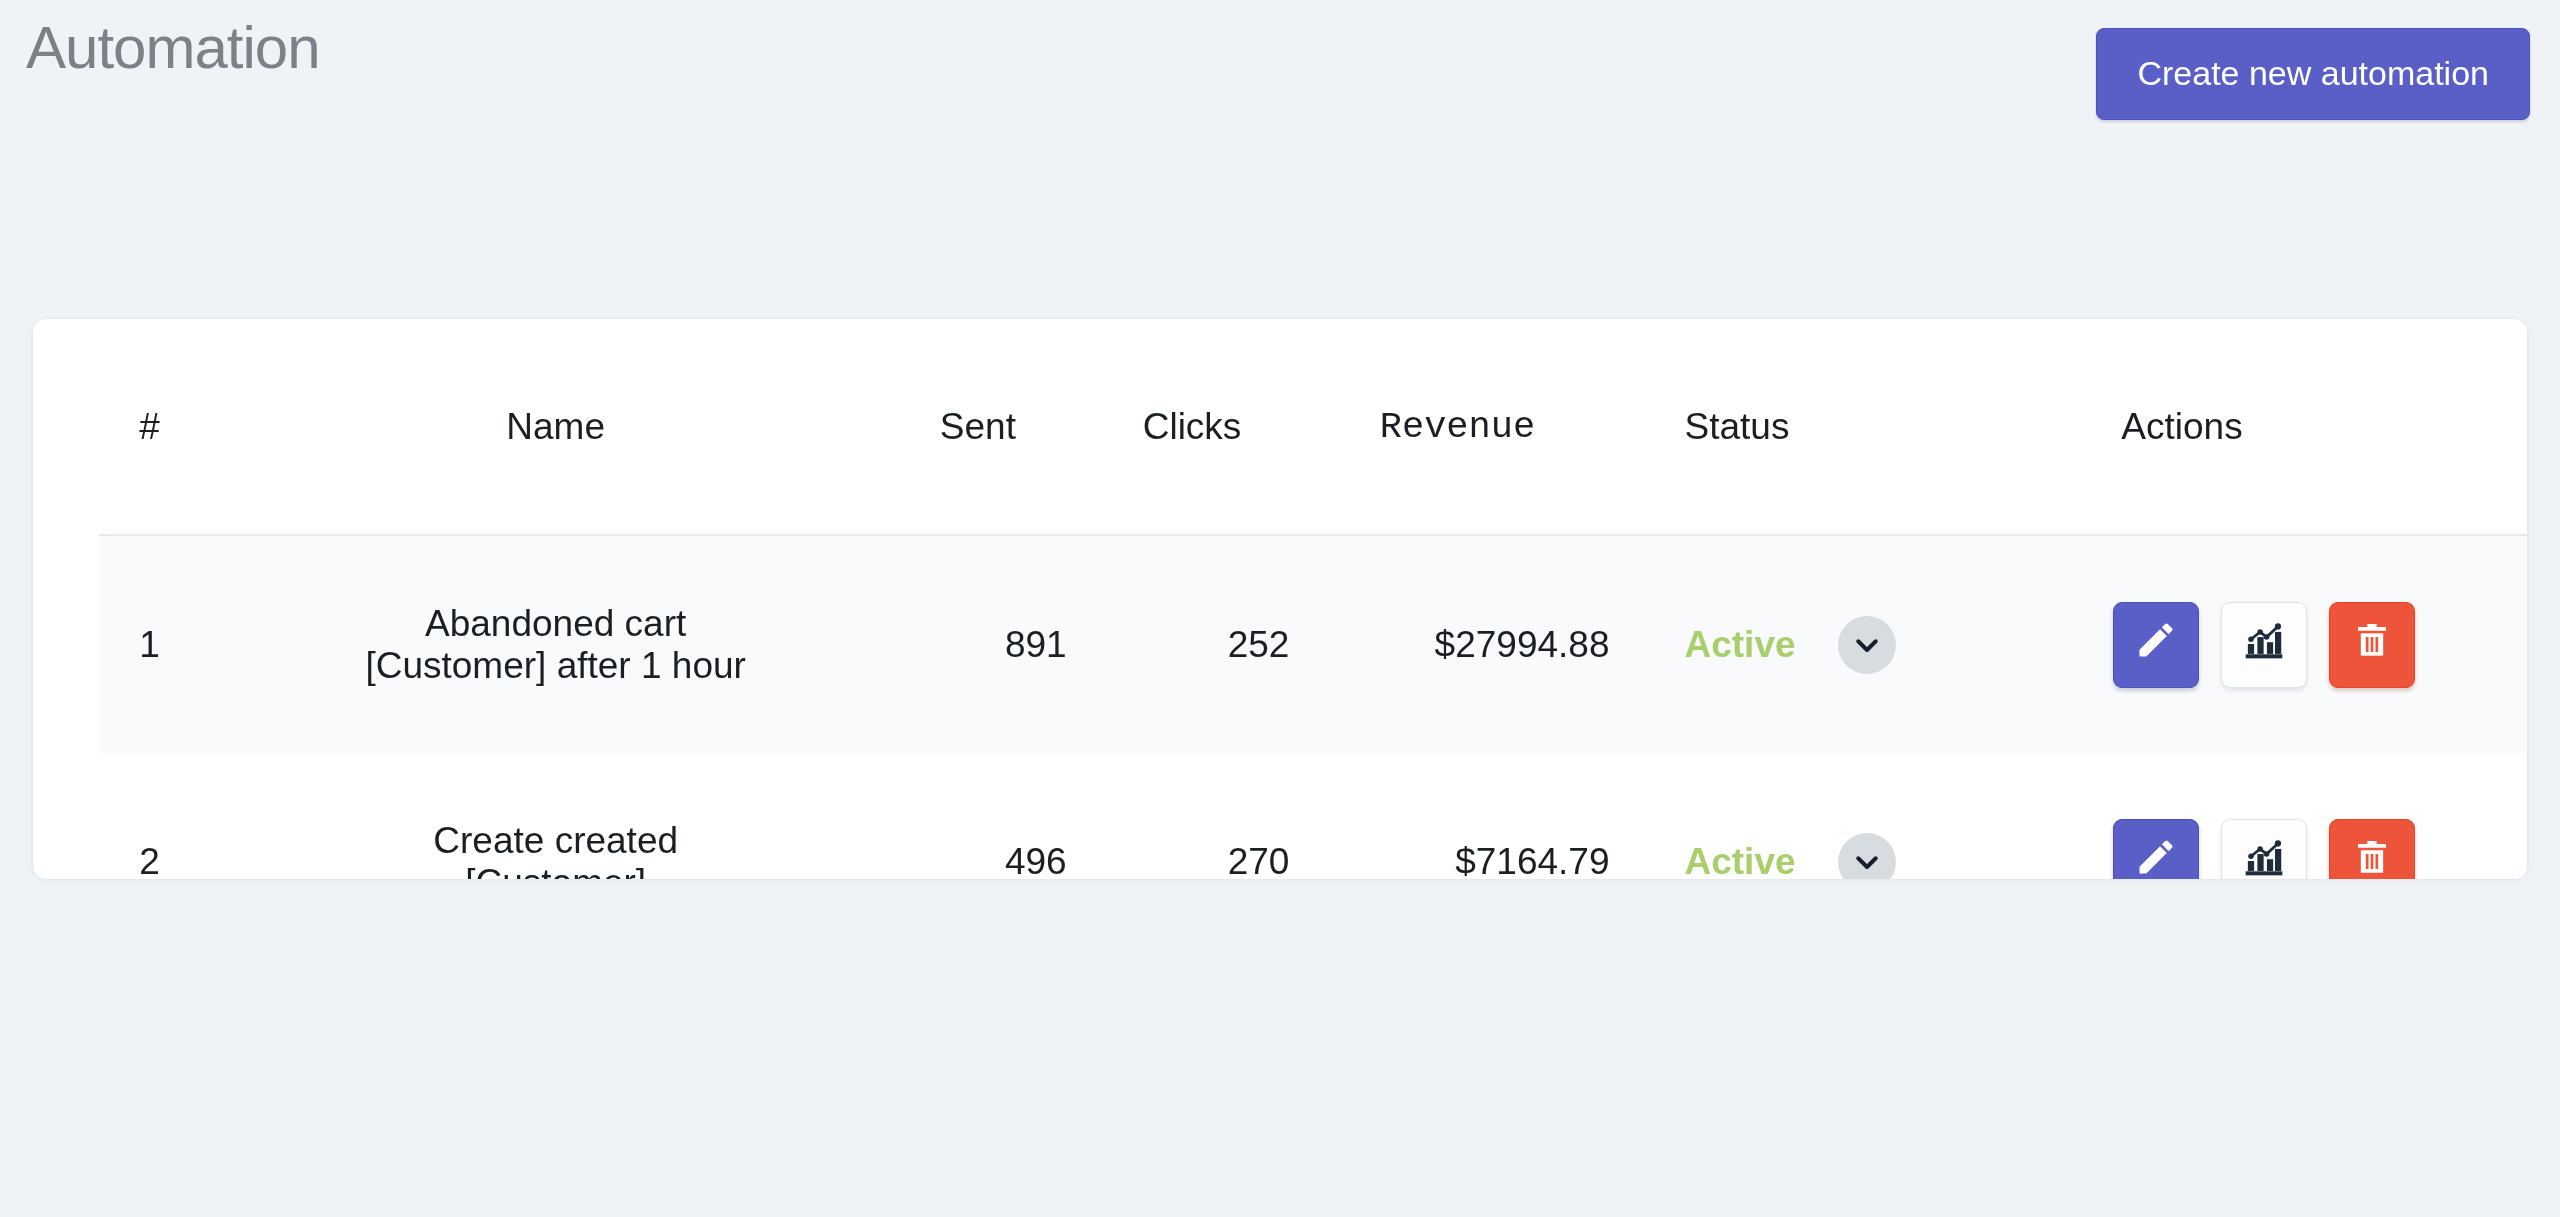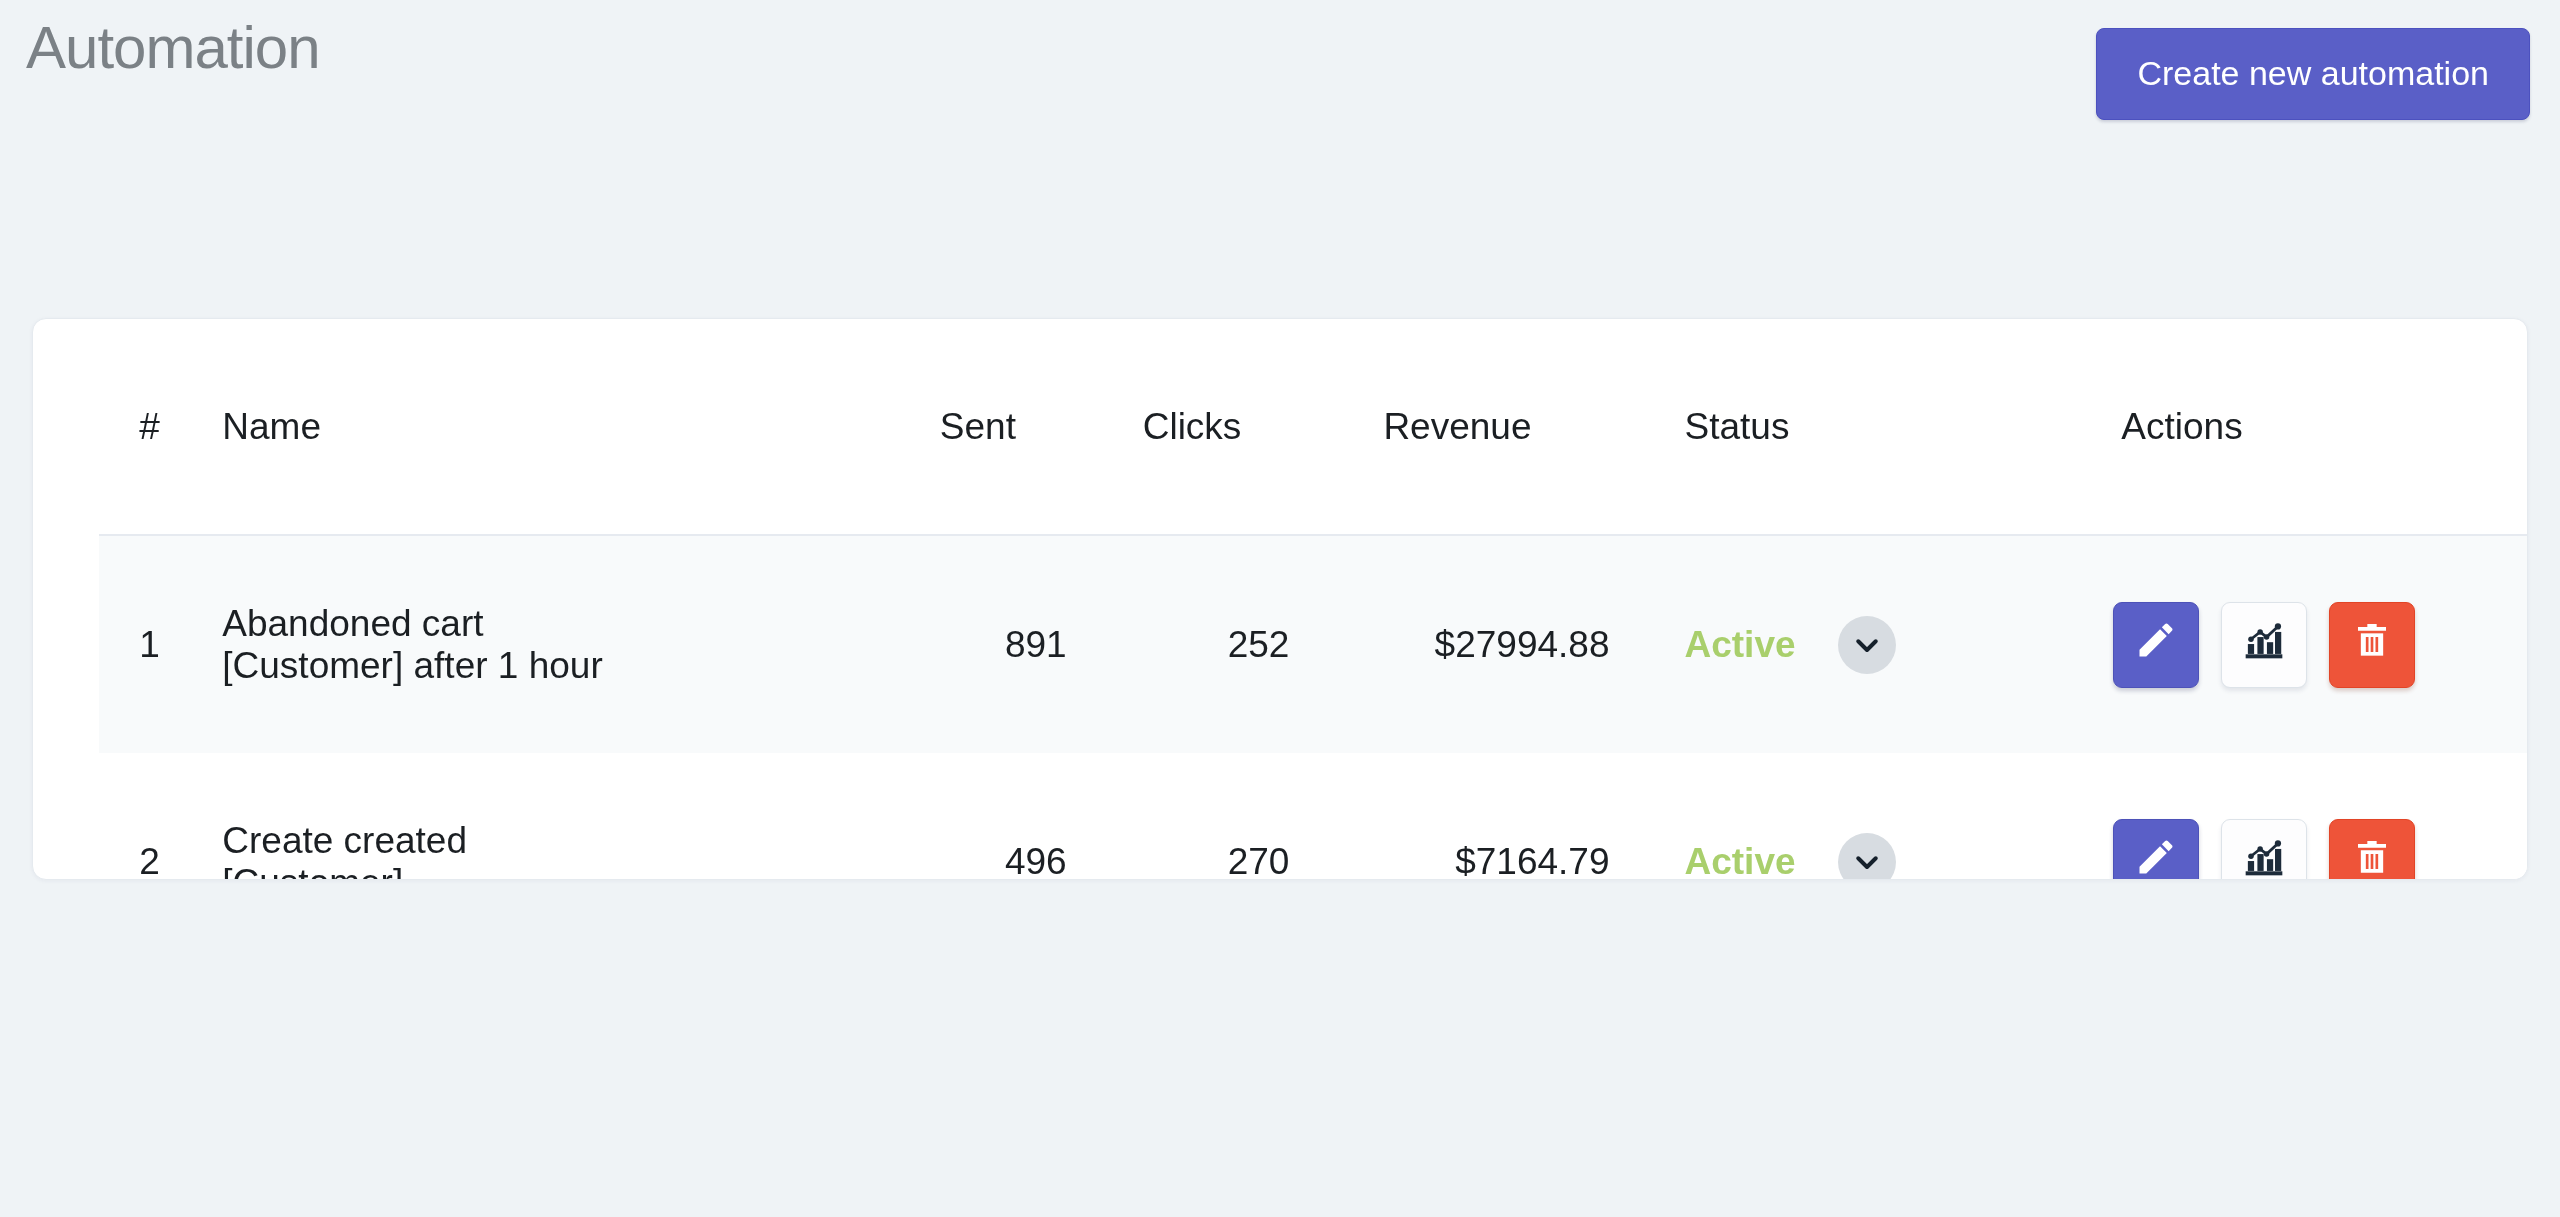--- a/index.html
+++ b/index.html
@@ -105,30 +105,30 @@
     padding: 0;
     height: 217px;
     vertical-align: middle;
     border: none;
   }
   tbody tr.stripe td { background: #f8fafb; }
   tbody tr.plain td { background: #ffffff; }
 
   
   .col-num    { width: 100px;  text-align: center; }
-  .col-name   { width: 658px;  text-align: left; padding-left: 22px !important; }
+  .col-name   { width: 658px;  text-align: center; padding-left: 22px !important; }
   .col-sent   { width: 175px;  text-align: right; }
   .col-clicks { width: 192px;  text-align: right; }
   .col-rev    { width: 300px;  text-align: right; }
   .col-status { width: 395px;  text-align: left;  padding-left: 55px !important; }
   .col-act    { width: 400px;  text-align: left;  padding-left: 28px !important; }
 
   th.col-sent   { text-align: center; padding-right: 28px !important; }
   th.col-clicks { text-align: center; padding-right: 16px !important; }
-  th.col-rev    { text-align: center; padding-right: 20px !important; }
+  th.col-rev    { text-align: center; padding-right: 20px !important; font-family: Liberation Mono, monospace; }
   th.col-status { text-align: left;  padding-left: 55px !important; }
   th.col-act    { text-align: left;  padding-left: 36px !important; }
 
   td.col-sent   { padding-right: 28px !important; }
   td.col-clicks { padding-right: 16px !important; }
   td.col-rev    { padding-right: 20px !important; }
 
   .name-line { display: block; line-height: 1.12; }
 
   

